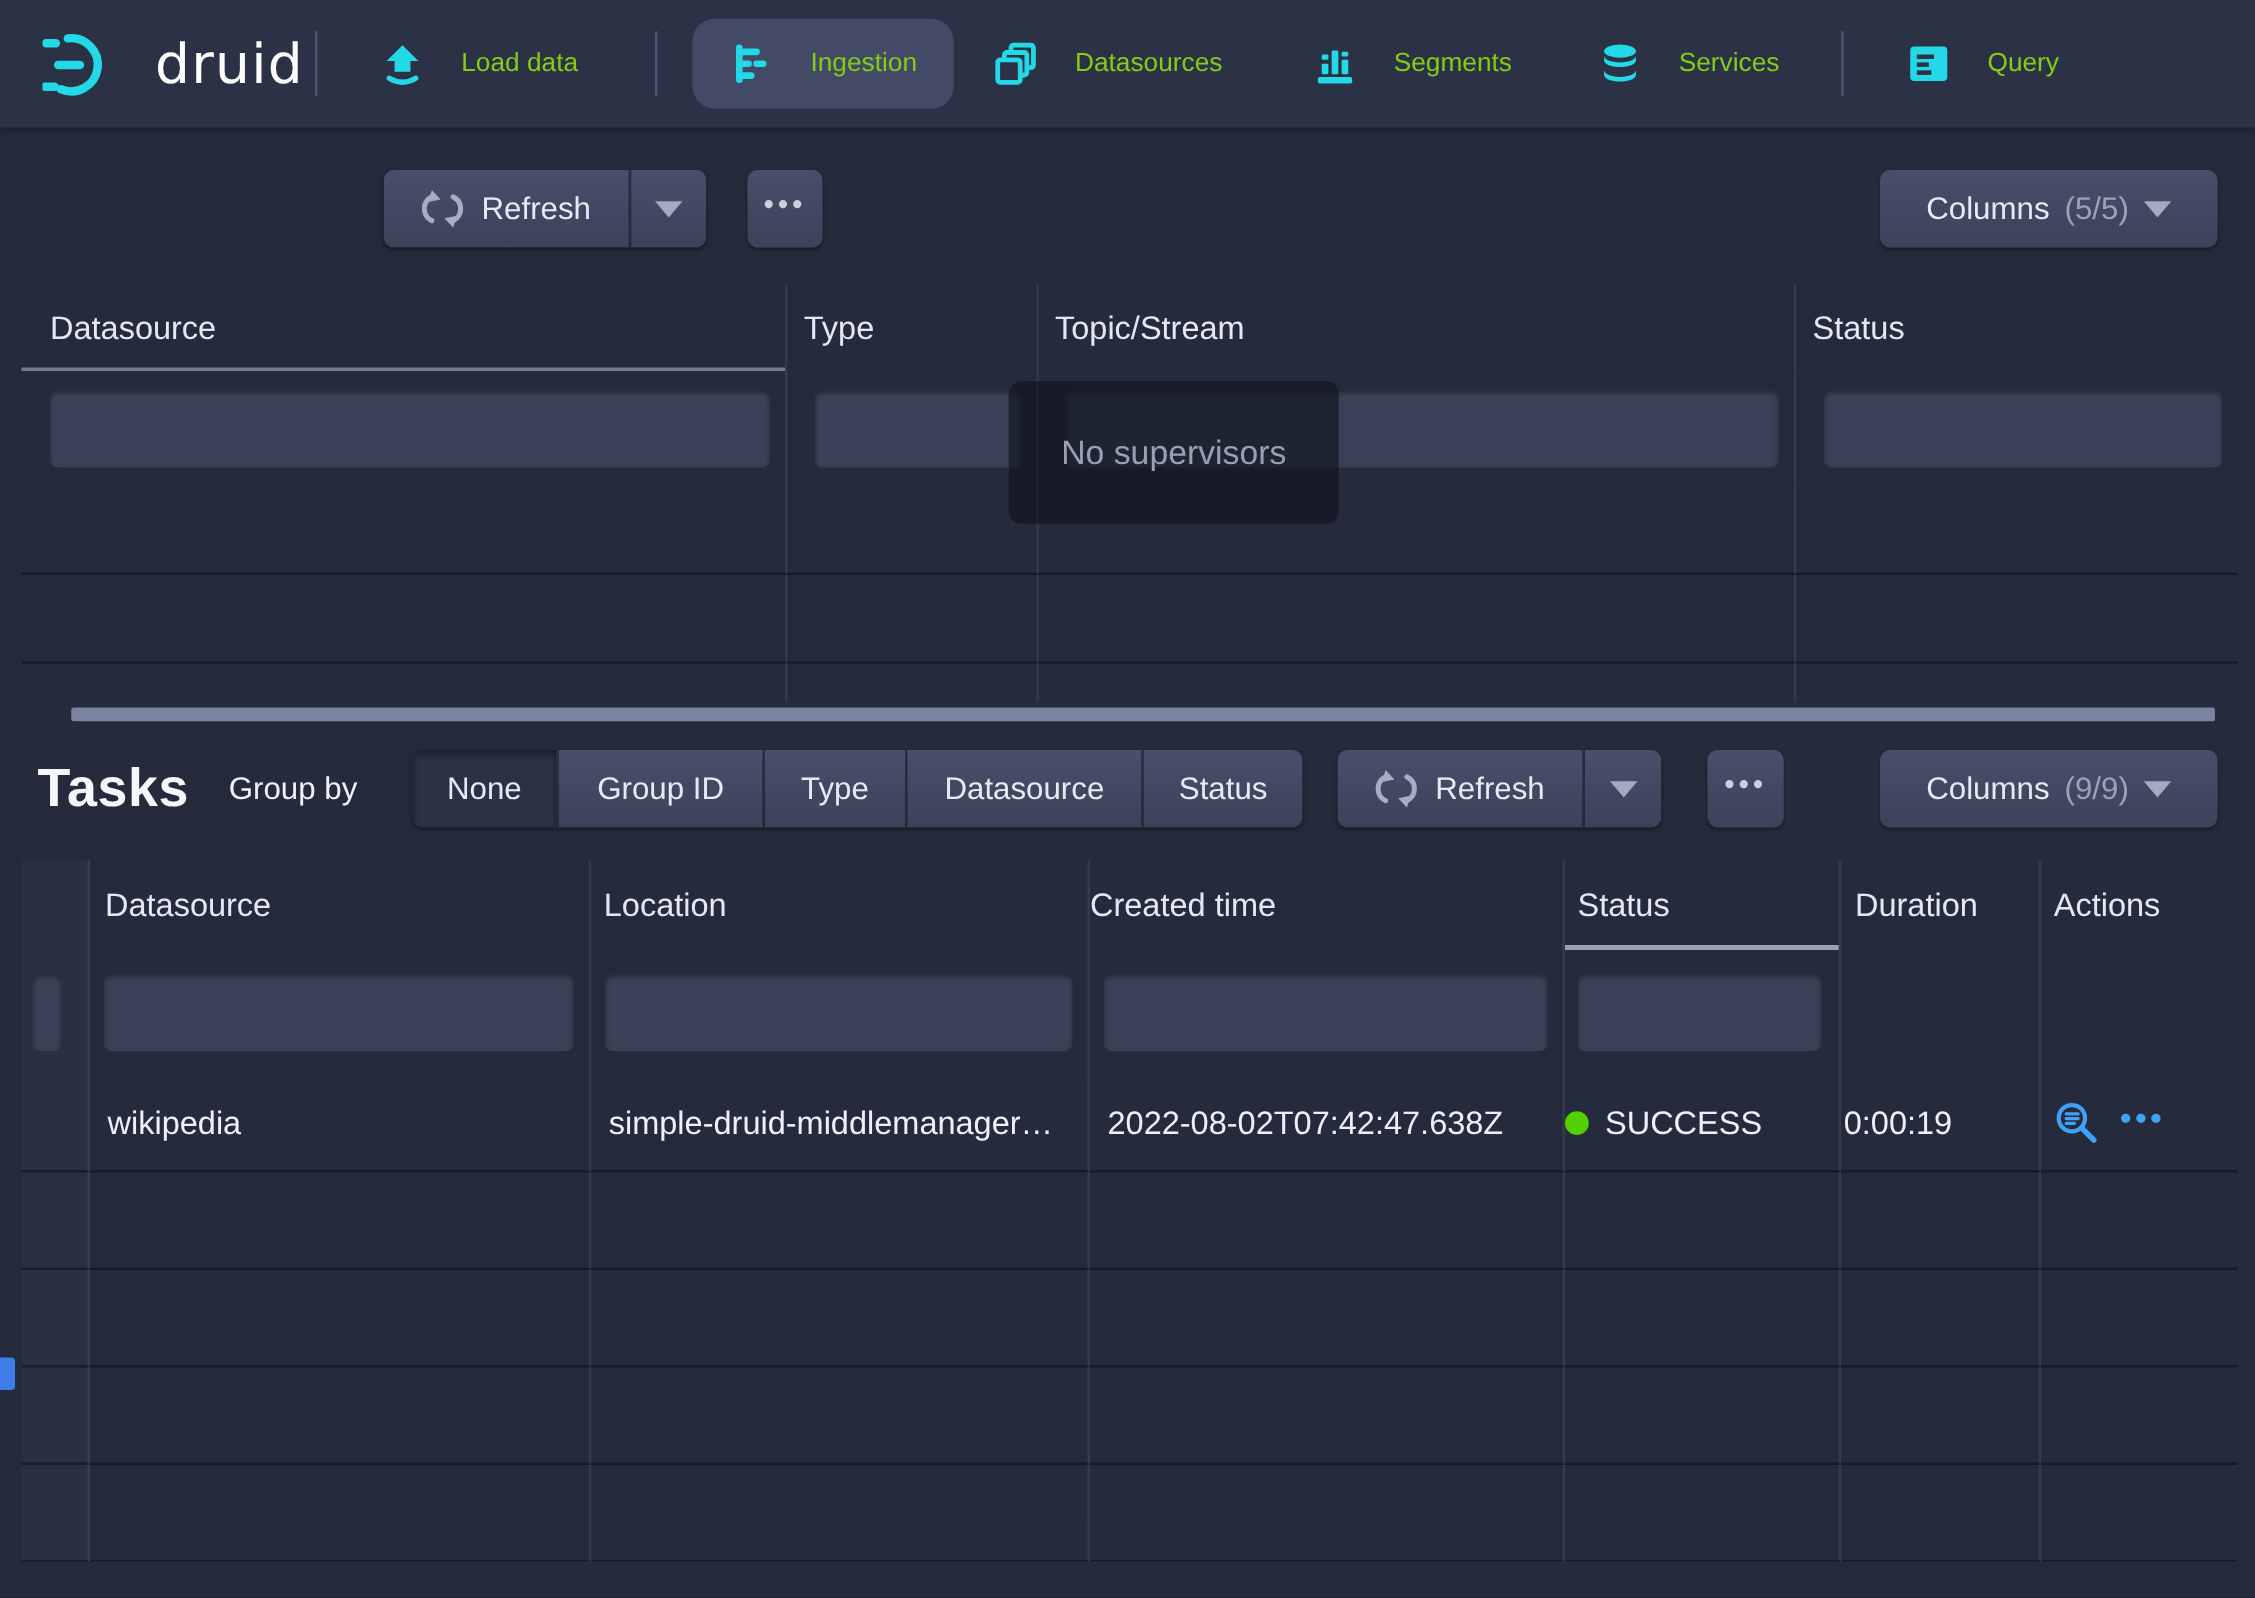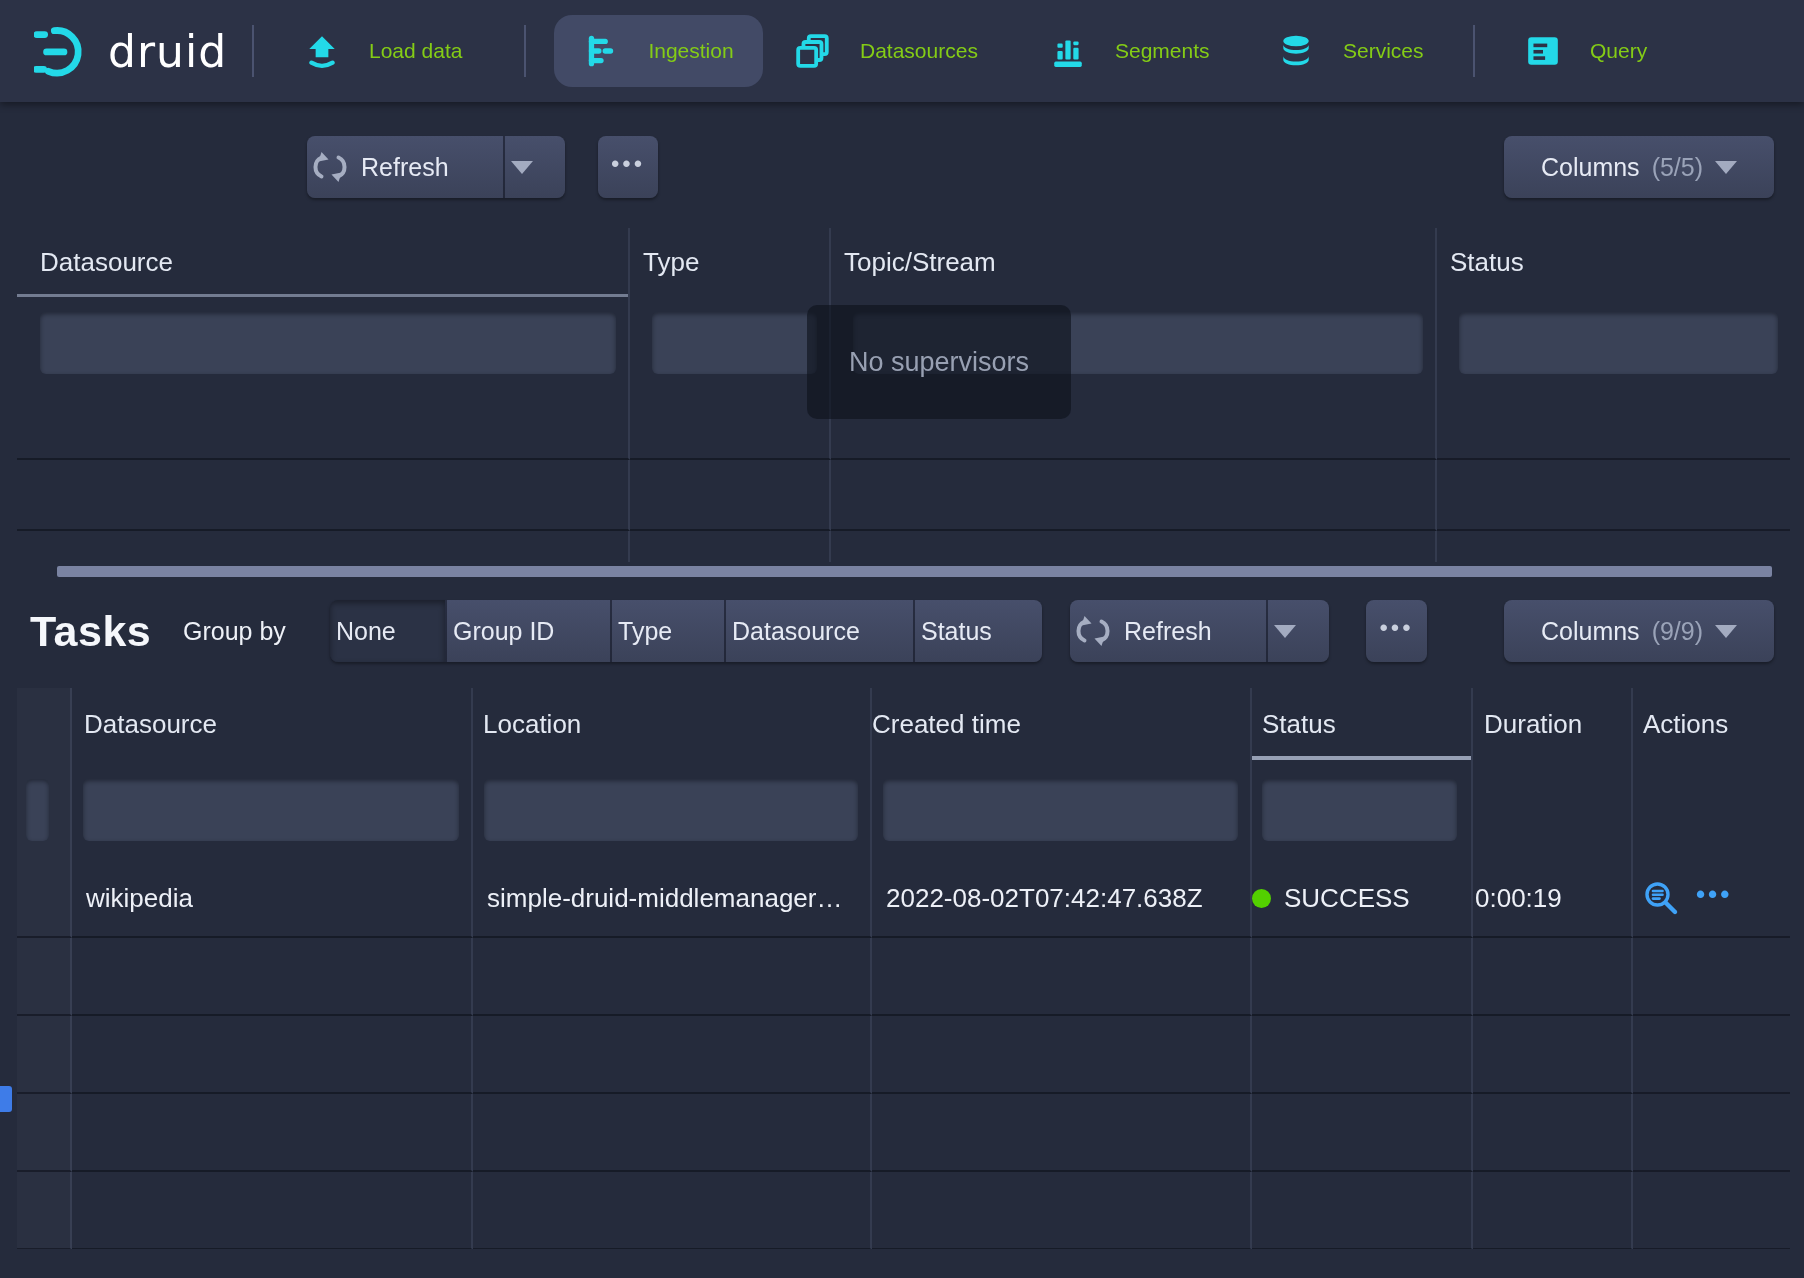--- a/index.html
+++ b/index.html
@@ -5,39 +5,39 @@
   html,body{margin:0;padding:0;background:#1b2030;}
   .screen{
     position:relative;width:1804px;height:1278px;overflow:hidden;
     background:#252b3c;color:#eef1f7;
     font-family:"Liberation Sans", sans-serif;
     -webkit-font-smoothing:antialiased;
   }
   
   .navbar{position:absolute;left:0;top:0;width:100%;height:102px;background:#2c3246;
           box-shadow:0 3px 7px rgba(0,0,0,.38);}
-  .navbar .brand{position:absolute;left:34px;top:0;height:100%;display:flex;align-items:center;gap:16px;}
+  .navbar .brand{position:absolute;left:34px;top:0;height:100%;display:flex;align-items:center;gap:32px;}
   .wordmark{font-size:44px;color:#ffffff;letter-spacing:1px;font-family:"DejaVu Sans",sans-serif;}
   .nav-sep{position:absolute;top:25px;height:52px;width:2px;background:#4b5370;}
   .nav-item{position:absolute;top:0;height:100%;display:flex;align-items:center;gap:29px;
             font-size:21px;color:#84cc16;cursor:pointer;}
   .nav-item svg{display:block;}
   .nav-item.active{top:15px;height:72px;background:#424a66;border-radius:18px;
                    padding:0 26px;justify-content:center;}
   
   .sec-title{position:absolute;font-size:43px;font-weight:600;color:#f5f7fb;letter-spacing:.5px;
              height:62px;display:flex;align-items:center;}
   .btn{position:absolute;height:62px;border:none;display:flex;align-items:center;justify-content:center;
        background:linear-gradient(180deg,#474f6b,#3b4259);border-radius:8px;
        box-shadow:0 2px 3px rgba(0,0,0,.35);color:#e6eaf4;font-size:25px;
        font-family:inherit;cursor:pointer;gap:12px;padding:0;}
   .btn .dim{color:#9aa3b8;}
   .btn-group{position:absolute;height:62px;display:flex;border-radius:8px;
              box-shadow:0 2px 3px rgba(0,0,0,.35);overflow:hidden;}
-  .btn-group .seg{height:100%;border:none;display:flex;align-items:center;justify-content:flex-start;
+  .btn-group .seg{height:100%;border:none;display:flex;align-items:center;justify-content:center;
                   background:linear-gradient(180deg,#474f6b,#3b4259);color:#e6eaf4;font-size:25px;
                   font-family:inherit;cursor:pointer;gap:14px;}
   .btn-group .seg + .seg{border-left:2px solid rgba(15,19,31,.55);}
   .btn-group .seg.pressed{background:#2b3245;box-shadow:inset 0 3px 6px rgba(0,0,0,.4);}
   .caret{width:0;height:0;border-left:11px solid transparent;border-right:11px solid transparent;
          border-top:13px solid #a3abc0;}
   .dots{font-size:24px;letter-spacing:3px;color:#c9cfdd;line-height:1;transform:translateY(-3px);}
   
   .gtable{position:absolute;display:grid;overflow:hidden;}
   .gtable > div{display:flex;align-items:center;font-size:26px;}

